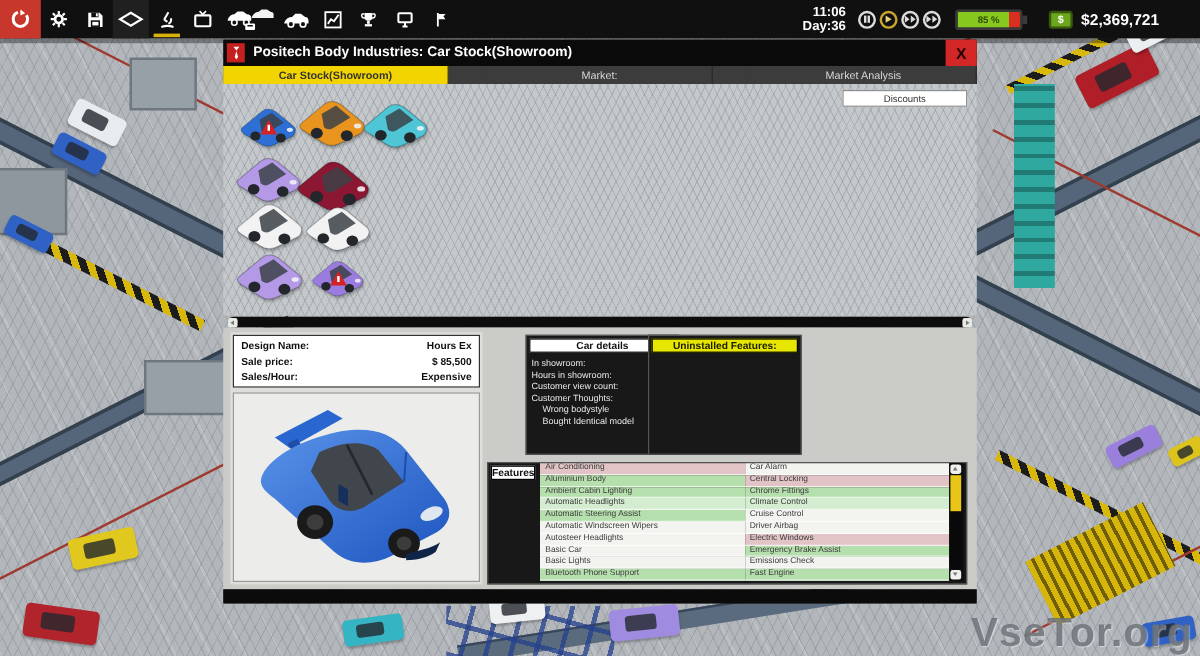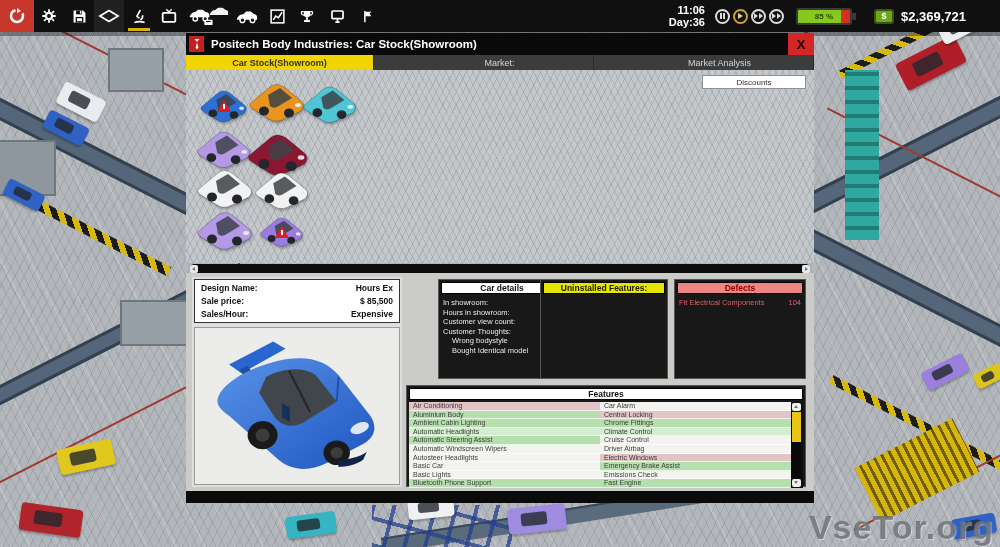--- a/index.html
+++ b/index.html
@@ -152,21 +152,21 @@
   .panel-head { margin:2px; border:1px solid #000; background:#fff; font-size:8.5px; font-weight:bold;
                 color:#111; text-align:center; line-height:11px; height:12px; }
   .uf .panel-head { background:#e6e600; color:#1a1a00; }
   .df .panel-head { background:#ee8585; color:#8b0000; }
   .panel-body { flex:1; padding:2px 4px; overflow:hidden; }
   .cd-row { display:flex; justify-content:space-between; font-size:7.5px; color:#e8e8e8; line-height:9.5px; }
   .cd-row[data-indent="true"] .cd-label { padding-left:9px; }
   .df-row { display:flex; justify-content:space-between; font-size:7.5px; color:#e06060; line-height:10px; }
 
   .features { position:absolute; left:220px; top:112px; width:400px; height:102px; border:1px solid #555;
-              background:#181818; display:flex; flex-direction:column; }
+              background:#181818; display:flex; flex-direction:row; }
   .feat-body { flex:1; margin:0 2px 2px 2px; position:relative; background:#0e0e0e; display:flex; }
   .feat-col { width:calc(50% - 6px); display:flex; flex-direction:column; }
   .fcell { flex:1; font-size:7px; color:#3c3c3c; line-height:8.6px; padding-left:4px;
            box-shadow:inset 0 -1px rgba(255,255,255,.7); white-space:nowrap; overflow:hidden; }
   .fcell[data-state="bad"] { background:#e2c4c7; }
   .fcell[data-state="good"] { background:#b5dfac; }
   .fcell[data-state="good-light"] { background:#d4ecd0; }
   .fcell[data-state="neutral"] { background:#f3f3f0; }
   .vscroll { width:11px; display:flex; flex-direction:column; background:#0e0e0e; align-items:center; }
   .vs-btn { width:9px; height:8px; background:#f0f0ee; border-radius:2px; position:relative; margin:1px 0; cursor:pointer; }
@@ -533,29 +533,20 @@
             <span>13%</span>
           </div>
         </div>
       </div>
 
       <div class="panel uf">
         <div class="panel-head">Uninstalled Features:</div>
         <div class="panel-body"></div>
       </div>
 
-      <div class="panel df">
-        <div class="panel-head">Defects</div>
-        <div class="panel-body">
-          <div class="df-row">
-            <span>Fit Electrical Components</span>
-            <span>104</span>
-          </div>
-        </div>
-      </div>
 
       <div class="features">
         <div class="panel-head">Features</div>
         <div class="feat-body">
           <div class="feat-col">
             <div class="fcell" data-state="bad">Air Conditioning</div>
             <div class="fcell" data-state="good">Aluminium Body</div>
             <div class="fcell" data-state="good">Ambient Cabin Lighting</div>
             <div class="fcell" data-state="good-light">Automatic Headlights</div>
             <div class="fcell" data-state="good">Automatic Steering Assist</div>

